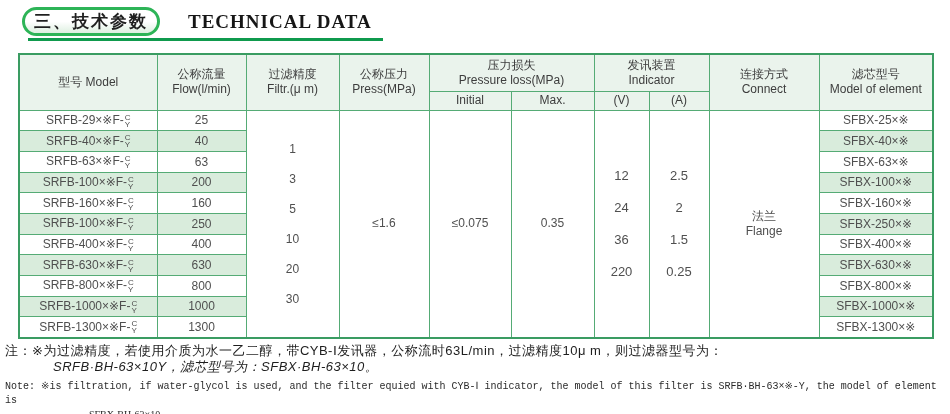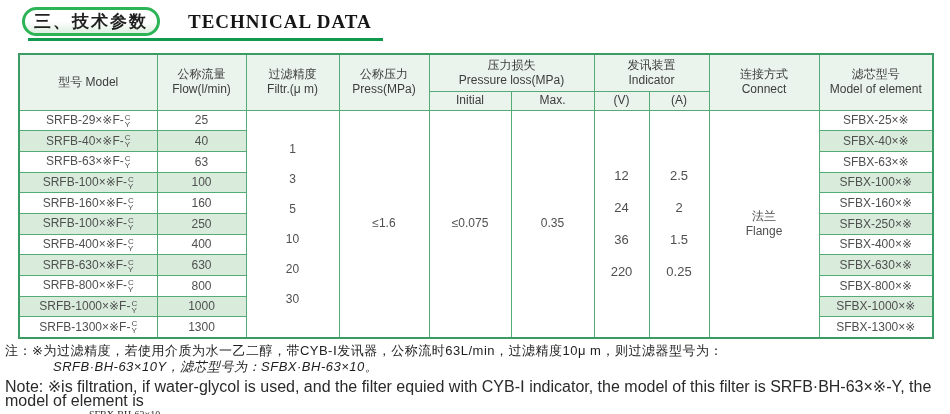--- a/index.html
+++ b/index.html
@@ -42,22 +42,22 @@
   .stack { display:inline-block; vertical-align:middle; font-size:8px;
     line-height:7px; text-align:left; margin-left:1px; color:#4f4f4f; }
   .vgroup6 div { line-height:30px; font-size:12px; }
   .vgroup4 div { line-height:32px; font-size:13px; }
   .two-line div { line-height:15px; }
 
   
   .notes { position:absolute; left:5px; top:343px; color:#1e1e1e; }
   .note-cn1 { font-size:13px; line-height:16px; letter-spacing:0.5px; }
   .note-cn2 { font-size:13px; line-height:16px; margin-left:48px; letter-spacing:0.5px;font-style:italic; }
-  .note-en1 { font-family:Liberation Sans, sans-serif;
-    font-size:16px; line-height:14px; margin-top:5px; color:#2a2a2a; }
+  .note-en1 { font-family:Liberation Mono, monospace;
+    font-size:10px; line-height:14px; margin-top:5px; color:#2a2a2a; }
   .note-en2 { font-family:"Liberation Serif","DejaVu Serif",serif;
     font-size:10px; line-height:14px; margin-left:84px; color:#2a2a2a; }
 </style>
 </head>
 <body>
 
 <div class="page">
 
   <div class="pill">
     <span>三、技术参数</span>
@@ -164,21 +164,21 @@
           <td class="st">40</td>
           <td class="st">SFBX-40×※</td>
         </tr>
         <tr>
           <td class="st"><span>SRFB-63×※F-</span><span class="stack"><span>C</span><br><span>Y</span></span></td>
           <td class="st">63</td>
           <td class="st">SFBX-63×※</td>
         </tr>
         <tr>
           <td class="st"><span>SRFB-100×※F-</span><span class="stack"><span>C</span><br><span>Y</span></span></td>
-          <td class="st">100</td>
+          <td class="st">200</td>
           <td class="st">SFBX-100×※</td>
         </tr>
         <tr>
           <td class="st"><span>SRFB-160×※F-</span><span class="stack"><span>C</span><br><span>Y</span></span></td>
           <td class="st">160</td>
           <td class="st">SFBX-160×※</td>
         </tr>
         <tr>
           <td class="st"><span>SRFB-100×※F-</span><span class="stack"><span>C</span><br><span>Y</span></span></td>
           <td class="st">250</td>

